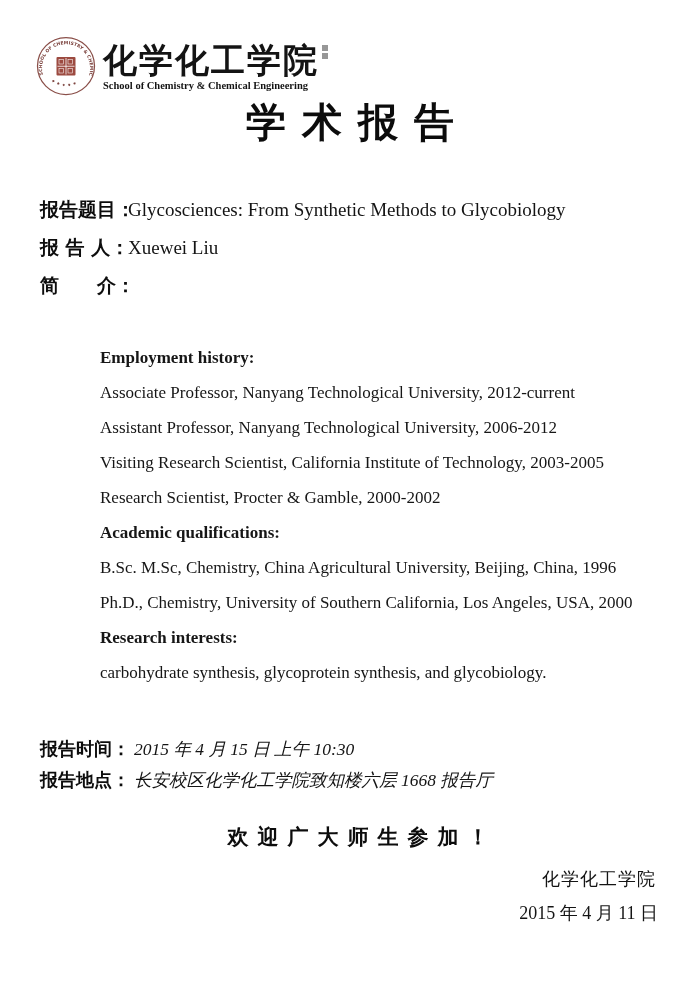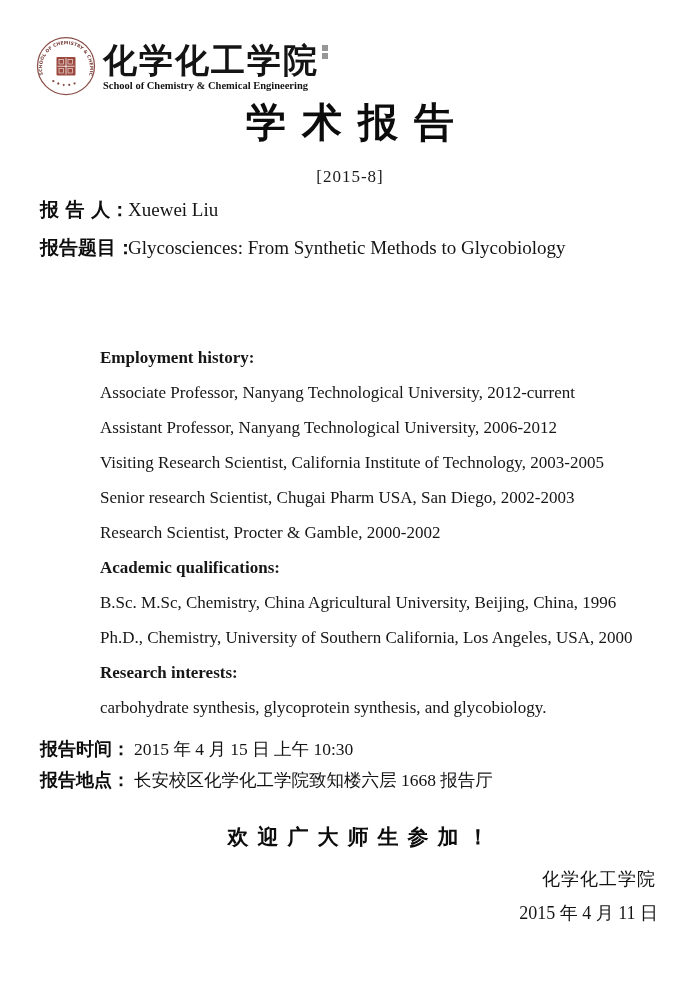--- a/index.html
+++ b/index.html
@@ -66,21 +66,21 @@
   .bio-heading { font-weight:bold; }
 
   
   .meta { position:absolute; top:737px; left:40px; right:20px; }
   .meta-row { display:flex; align-items:baseline; height:31px; }
   .mlabel {
     font-family:"DejaVu Sans", sans-serif;
     font-weight:bold; font-size:18px; white-space:pre; color:#0d0d0d;
     flex:0 0 auto;
   }
-  .mvalue { font-family:"Liberation Serif", serif; font-size:17.5px; color:#141414; margin-left:4px; }
+  .mvalue { font-family:"Liberation Serif", serif; font-size:17.5px; color:#141414; margin-left:4px;font-style:italic; }
 
   
   .welcome {
     position:absolute; top:823px; left:8px; width:100%;
     text-align:center;
     font-family:"DejaVu Serif", serif;
     font-weight:bold; font-size:21px; letter-spacing:9px; text-indent:9px;
     color:#0c0c0c;
   }
   .sig {
@@ -127,39 +127,40 @@
         <span class="logo-mark">
             <i></i>
             <i></i>
           </span>
       </div>
       <span class="logo-en">School of Chemistry &amp; Chemical Engineering</span>
     </div>
   </div>
 
   <div class="title">学术报告</div>
-  <div class="issue">[2015-8]</div>
 
   <div class="fields">
+    <div class="field-row">
+      <span class="flabel">报告题目：</span>
+      <span class="fvalue">Glycosciences: From Synthetic Methods to Glycobiology</span>
+    </div>
     <div class="field-row">
       <span class="flabel">报 告 人：</span>
       <span class="fvalue">Xuewei Liu</span>
     </div>
     <div class="field-row">
-      <span class="flabel">报告题目：</span>
-      <span class="fvalue">Glycosciences: From Synthetic Methods to Glycobiology</span>
+      <span class="flabel">简　　介：</span>
     </div>
   </div>
 
   <div class="bio">
     <div class="bio-heading">Employment history:</div>
     <div class="bio-line">Associate Professor, Nanyang Technological University, 2012-current</div>
     <div class="bio-line">Assistant Professor, Nanyang Technological University, 2006-2012</div>
     <div class="bio-line">Visiting Research Scientist, California Institute of Technology, 2003-2005</div>
-    <div class="bio-line">Senior research Scientist, Chugai Pharm USA, San Diego, 2002-2003</div>
     <div class="bio-line">Research Scientist, Procter &amp; Gamble, 2000-2002</div>
     <div class="bio-heading">Academic qualifications:</div>
     <div class="bio-line">B.Sc. M.Sc, Chemistry, China Agricultural University, Beijing, China, 1996</div>
     <div class="bio-line">Ph.D., Chemistry, University of Southern California, Los Angeles, USA, 2000</div>
     <div class="bio-heading">Research interests:</div>
     <div class="bio-line">carbohydrate synthesis, glycoprotein synthesis, and glycobiology.</div>
   </div>
 
   <div class="meta">
     <div class="meta-row">

